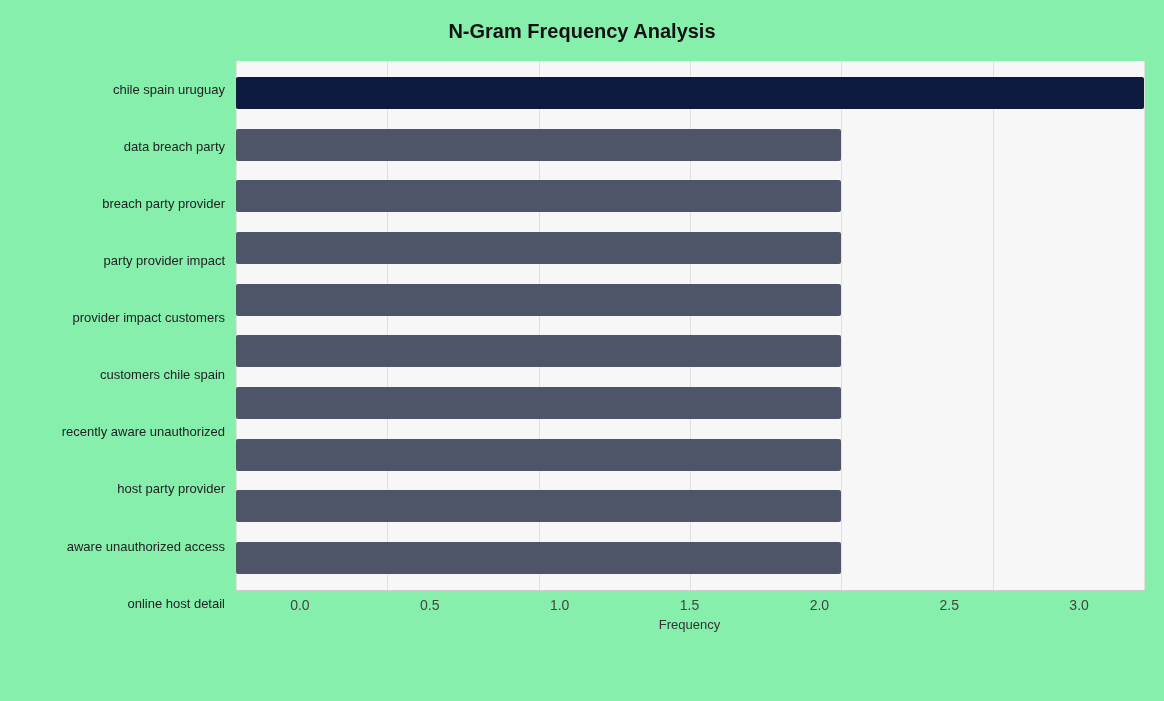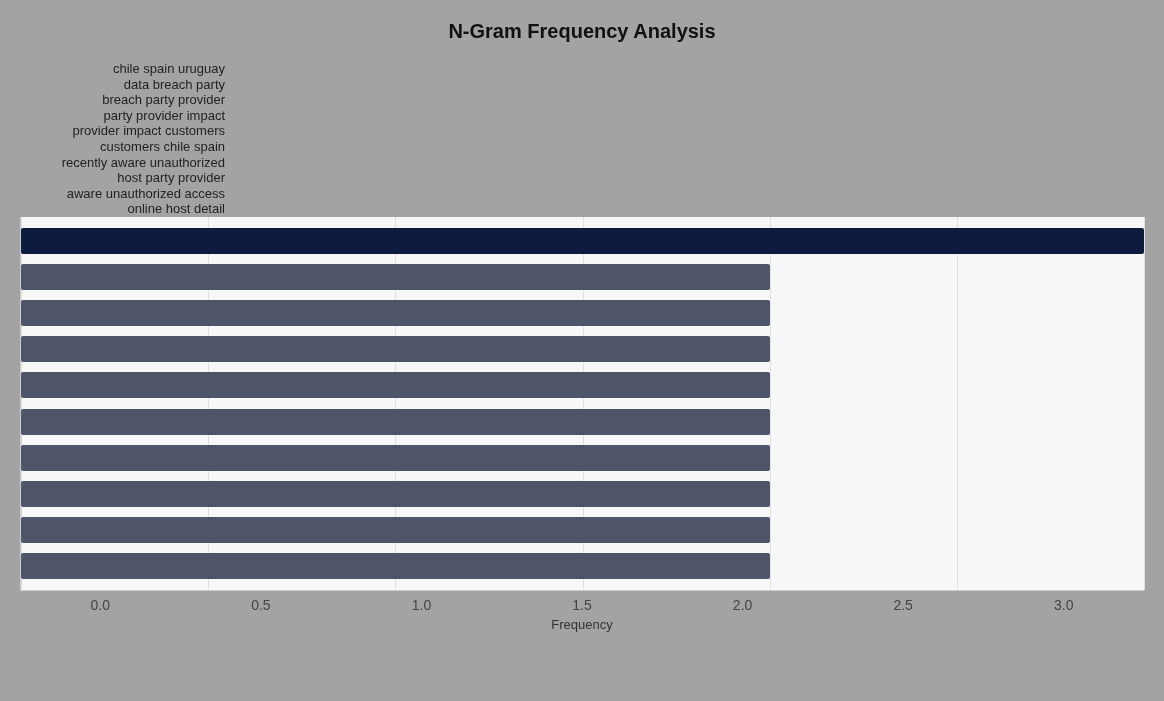--- a/index.html
+++ b/index.html
@@ -6,36 +6,35 @@
     body {
       background: #f7f7f7;
       font-family: Arial, sans-serif;
       width: 1164px;
       height: 701px;
       display: flex;
       align-items: center;
       justify-content: center;
     }
     .chart-container {
-      background: #a3a3a3;
+      background: #86efac;
       width: 1164px;
       height: 701px;
       position: relative;
       padding: 20px 20px 60px 20px;
     }
     .chart-title {
       text-align: center;
       font-size: 20px;
       font-weight: bold;
       color: #111;
       margin-bottom: 18px;
     }
     .chart-area {
       display: flex;
-      flex-direction: column;
       width: 100%;
       height: calc(100% - 50px);
     }
     .y-labels {
       display: flex;
       flex-direction: column;
       justify-content: space-around;
       width: 215px;
       flex-shrink: 0;
       padding-right: 10px;

